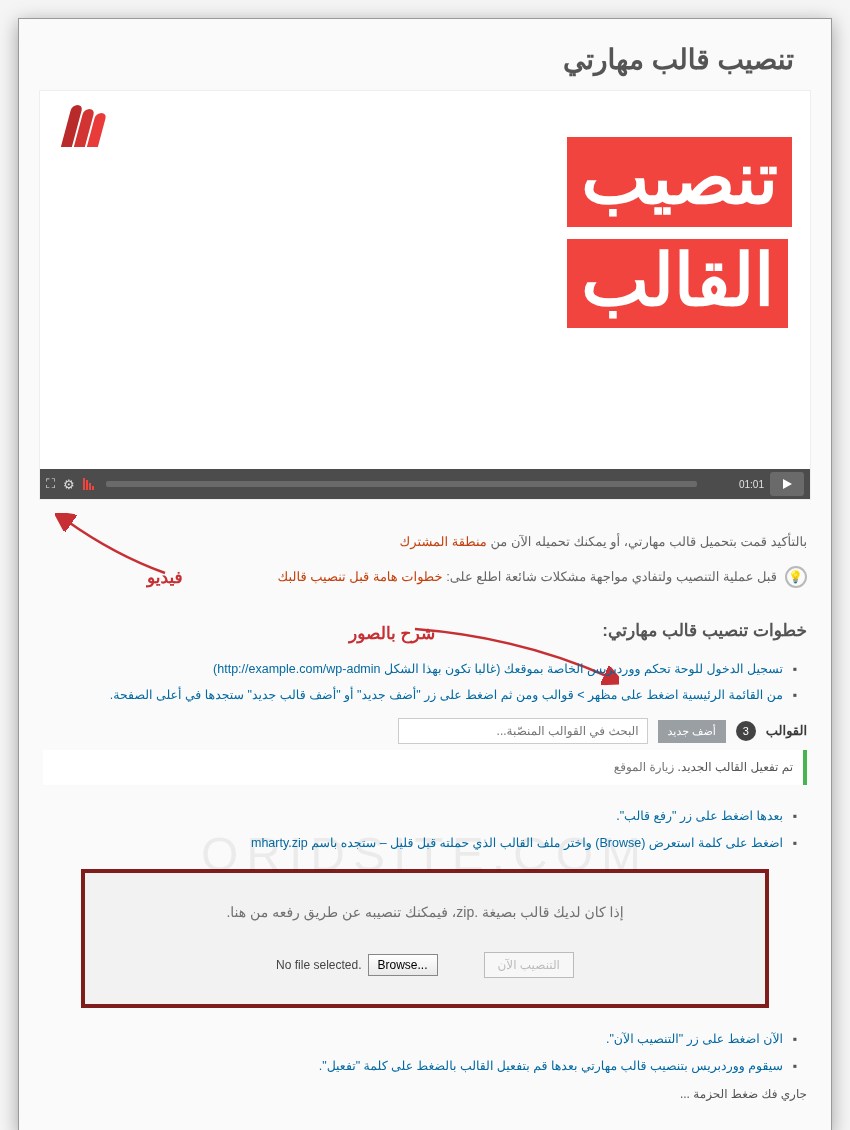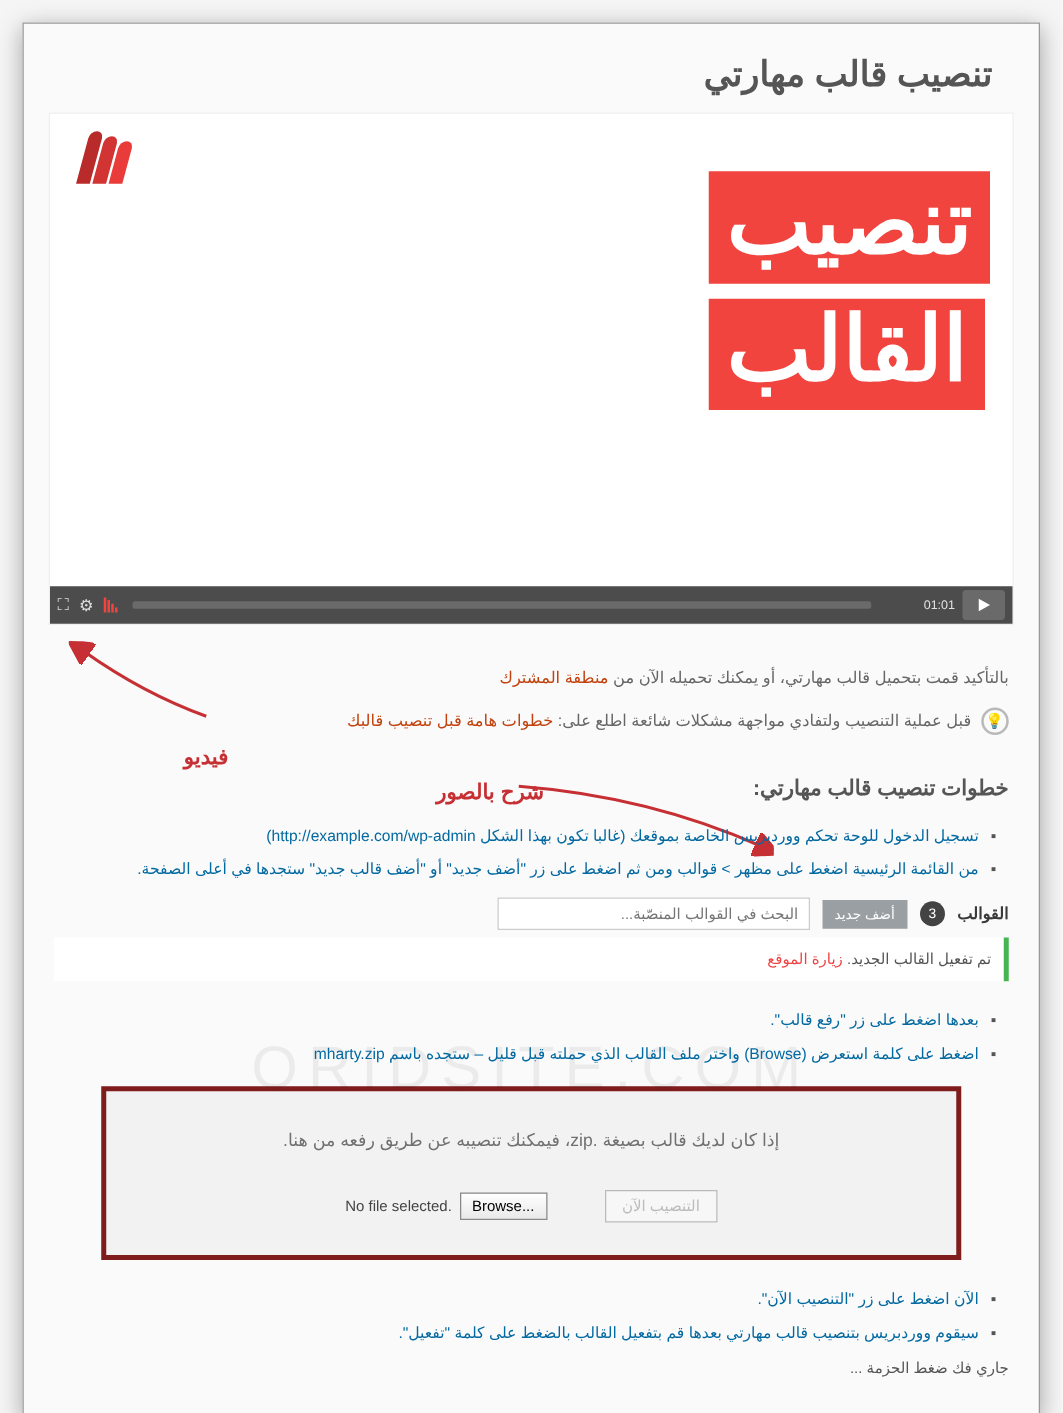--- a/index.html
+++ b/index.html
@@ -19,21 +19,21 @@
   .play svg{fill:#fff;}
   .timestamp{color:#e2e2e2;font-size:10px;font-family:Arial;padding-left:30px;}
   .progress{flex:1;height:6px;background:#6a6a6a;border-radius:2px;margin:0 6px;}
   .right-ctrl{display:flex;gap:8px;align-items:center;}
   .bars{display:flex;gap:1px;align-items:flex-end;height:12px;}
   .bars i{display:block;width:2px;background:#f1443f;}
   .bars i:nth-child(1){height:4px}.bars i:nth-child(2){height:7px}.bars i:nth-child(3){height:10px}.bars i:nth-child(4){height:12px}
   .gear,.full{color:#ddd;font-size:13px;cursor:pointer;}
   
   .anno{position:absolute;color:#c63034;font-weight:700;font-size:17px;pointer-events:none;}
-  .anno-video{left:128px;top:576px;}
+  .anno-video{left:128px;top:548px;}
   .anno-images{left:330px;top:604px;}
   .arrow{position:absolute;pointer-events:none;}
   .arrow svg{stroke:#c63034;fill:#c63034;}
   .arrow1{left:36px;top:494px;width:120px;height:66px;}
   .arrow2{left:390px;top:600px;width:210px;height:68px;}
   
   .content{margin-top:30px;font-size:13px;color:#666;line-height:1.9;padding:0 4px;}
   .content a{color:#c2410c;text-decoration:none;}
   .bulb-row{display:flex;align-items:center;gap:8px;margin:10px 0 18px;}
   .bulb{width:22px;height:22px;border:2px solid #b9b9b9;border-radius:50%;display:flex;align-items:center;justify-content:center;color:#b9b9b9;font-size:12px;}
@@ -41,21 +41,21 @@
   ul.steps-list{list-style:none;padding-right:10px;}
   ul.steps-list li{position:relative;padding-right:14px;margin:3px 0;font-size:12.5px;color:#0369a1;}
   ul.steps-list li::before{content:"▪";position:absolute;right:0;color:#555;top:0;}
   
   .themes-bar{display:flex;align-items:center;gap:10px;margin:10px 0 6px;font-size:13px;}
   .themes-bar .lbl{font-weight:700;color:#3a3a3a;}
   .count{background:#434343;color:#fff;border-radius:50%;width:20px;height:20px;display:inline-flex;align-items:center;justify-content:center;font-size:11px;}
   .add-btn{background:#999fa3;color:#fff;padding:5px 10px;font-size:11px;border:none;cursor:pointer;}
   .search{flex:0 0 250px;padding:5px 8px;font-size:12px;color:#777;border:1px solid #ccc;background:#fff;}
   .notice{border-right:4px solid #46b450;background:#fff;padding:6px 10px;font-size:12px;color:#555;margin-bottom:20px;}
-  .notice a{color:#ef4444;}
+  .notice a{color:#737373;}
   
   .watermark{position:absolute;left:50%;top:790px;transform:translateX(-50%);font-size:48px;letter-spacing:8px;color:rgba(0,0,0,.06);font-weight:400;font-family:Arial;white-space:nowrap;pointer-events:none;}
   
   .upload-box{background:#f2f2f2;border:4px solid #7f1d1d;padding:26px;margin:14px 38px 20px;text-align:center;color:#707070;font-size:14px;}
   .upload-row{display:flex;justify-content:center;align-items:center;gap:18px;margin-top:26px;}
   .install-btn{border:1px solid #bbb;background:#f7f7f7;color:#bcbcbc;padding:5px 13px;font-size:12px;cursor:not-allowed;margin-left:28px;}
   .file-sel{display:flex;align-items:center;gap:6px;font-size:12px;color:#444;direction:ltr;}
   .browse{border:1px solid #888;background:linear-gradient(#fff,#e9e9e9);padding:3px 9px;font-size:12px;cursor:pointer;}
   .status-line{font-size:12px;color:#555;margin-top:4px;}
 </style>

